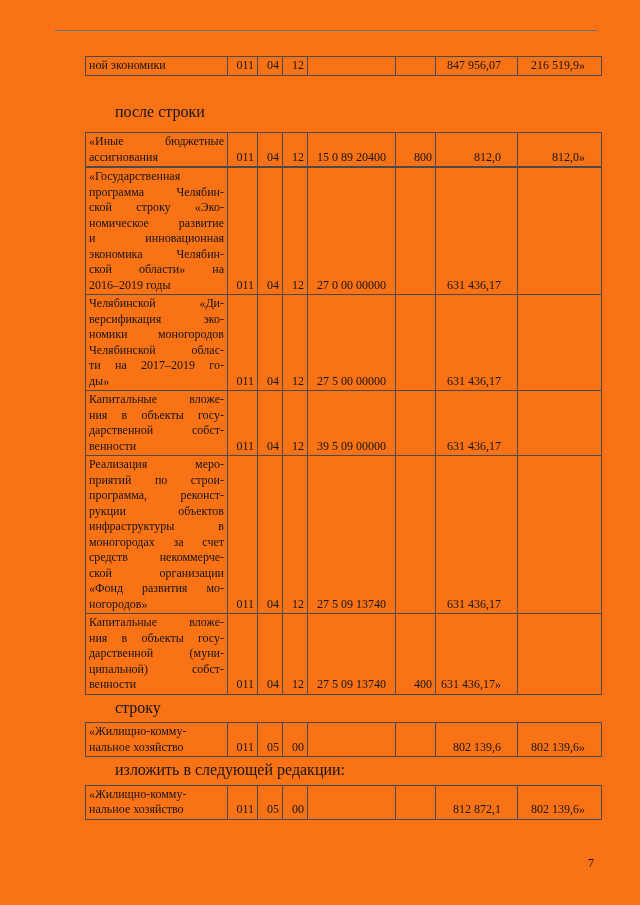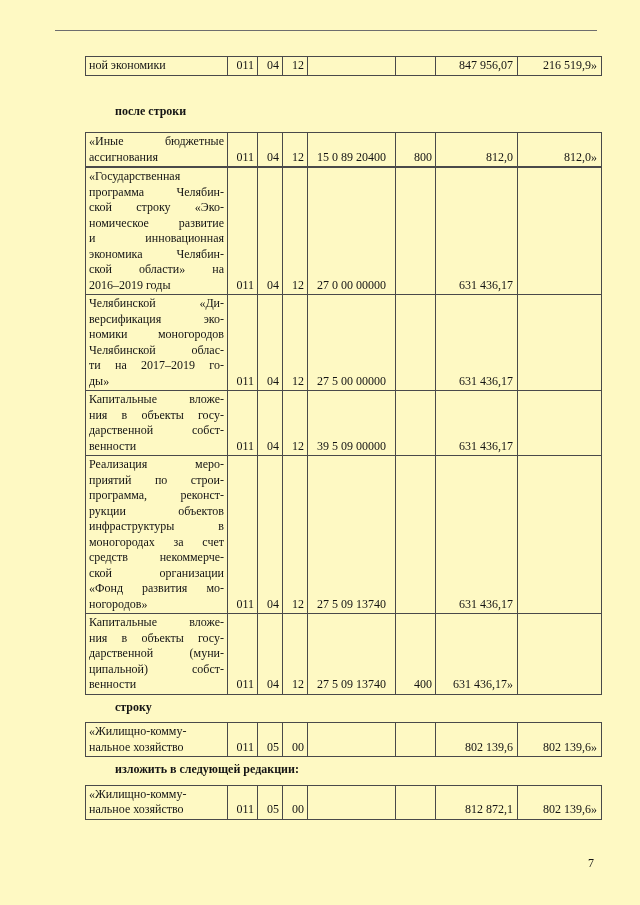--- a/index.html
+++ b/index.html
@@ -1,21 +1,21 @@
 <!DOCTYPE html>
 <html><head>
 <meta charset="utf-8">
 <style>
   * { margin: 0; padding: 0; box-sizing: border-box; }
   html, body { background: #ffffff; }
   .page {
     position: relative;
     width: 640px;
     height: 905px;
-    background: #fef9c3;
+    background: #f97316;
     font-family: "Liberation Serif", "DejaVu Serif", serif;
     color: #141414;
     overflow: hidden;
   }
   .top-rule {
     position: absolute;
     top: 30px;
     left: 55px;
     width: 542px;
     border-top: 1px solid #6e6e6e;
@@ -41,28 +41,27 @@
     overflow: hidden;
     white-space: nowrap;
   }
   table.btable td.name {
     vertical-align: top;
     text-align: left;
     white-space: normal;
   }
   table.btable td.num  { text-align: right; }
   table.btable td.code { text-align: center; }
-  table.btable td.amt  { text-align: right; padding-right: 4px; }
+  table.btable td.amt  { text-align: right; padding-right: 16px; }
   .jline { text-align: justify; text-align-last: justify; }
   .lline { text-align: left; }
   .para {
-    font-size: 12px;
+    font-size: 16px;
     line-height: 15.5px;
     padding-left: 30px;
-    font-weight: bold;
   }
   .para-loose { margin: 28px 0 13px 0; }
   .para-tight { margin: 5px 0 7px 0; }
   .page-number {
     position: absolute;
     top: 856px;
     left: 588px;
     font-size: 12px;
   }
 </style>

